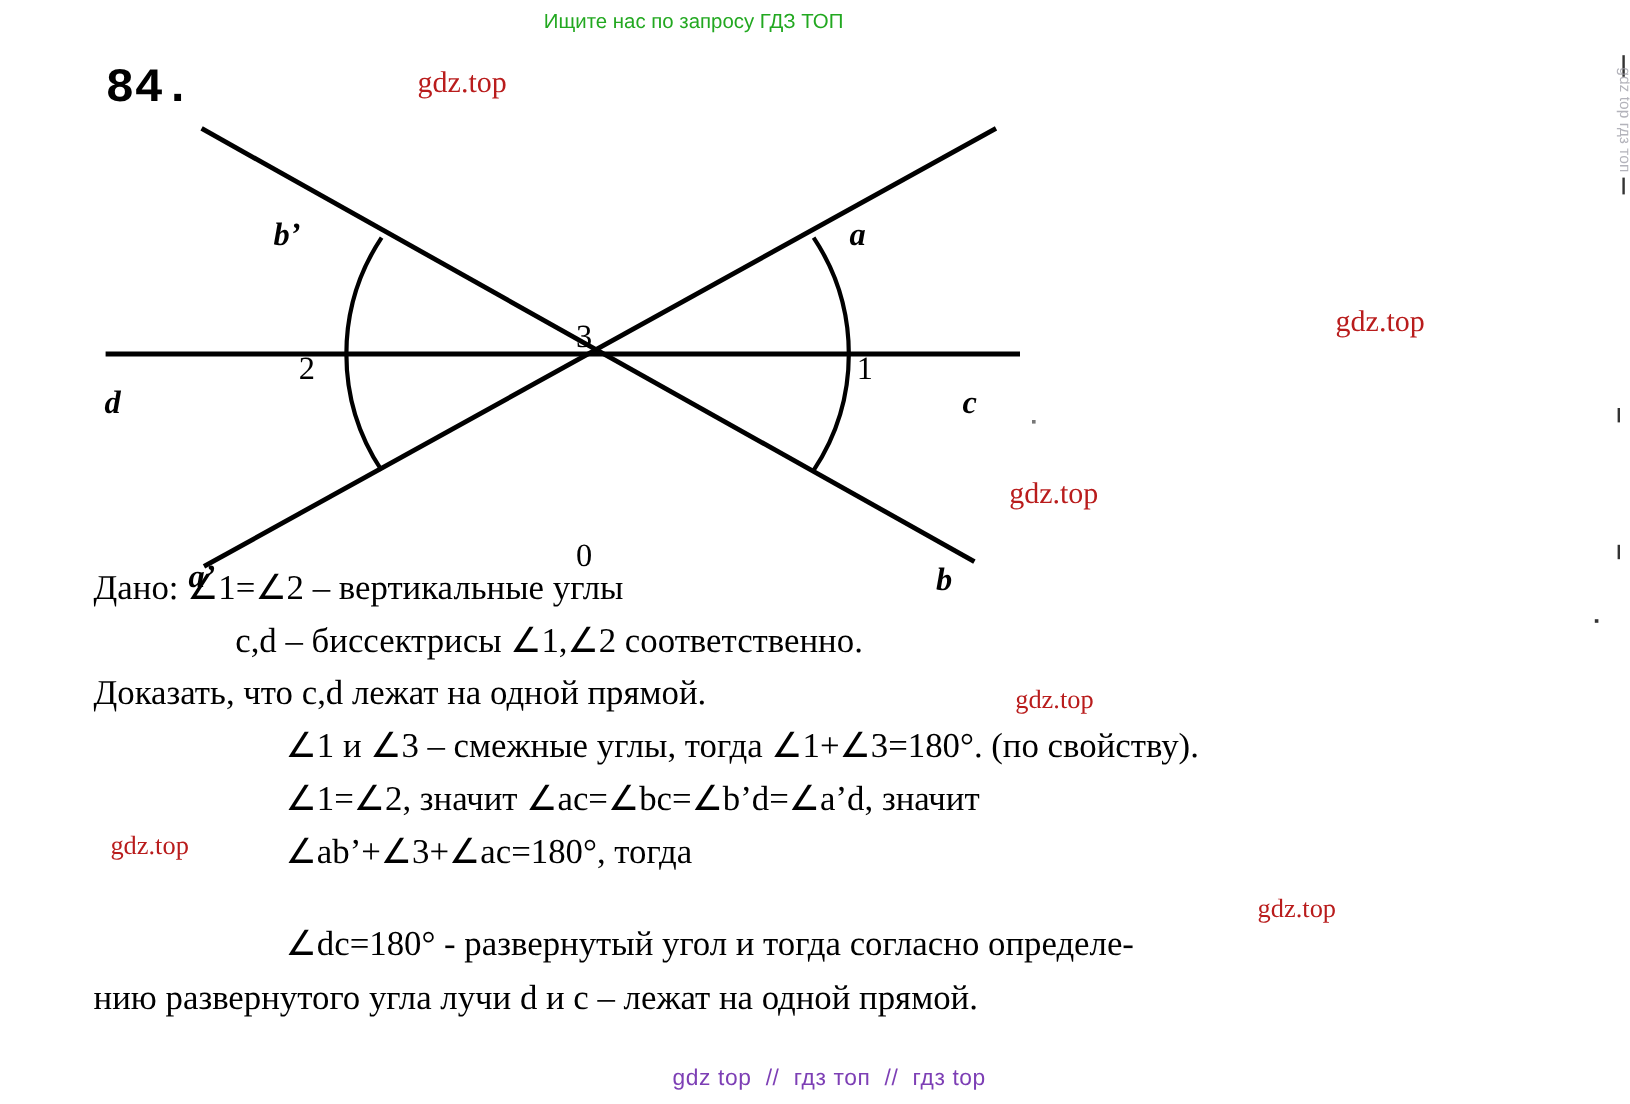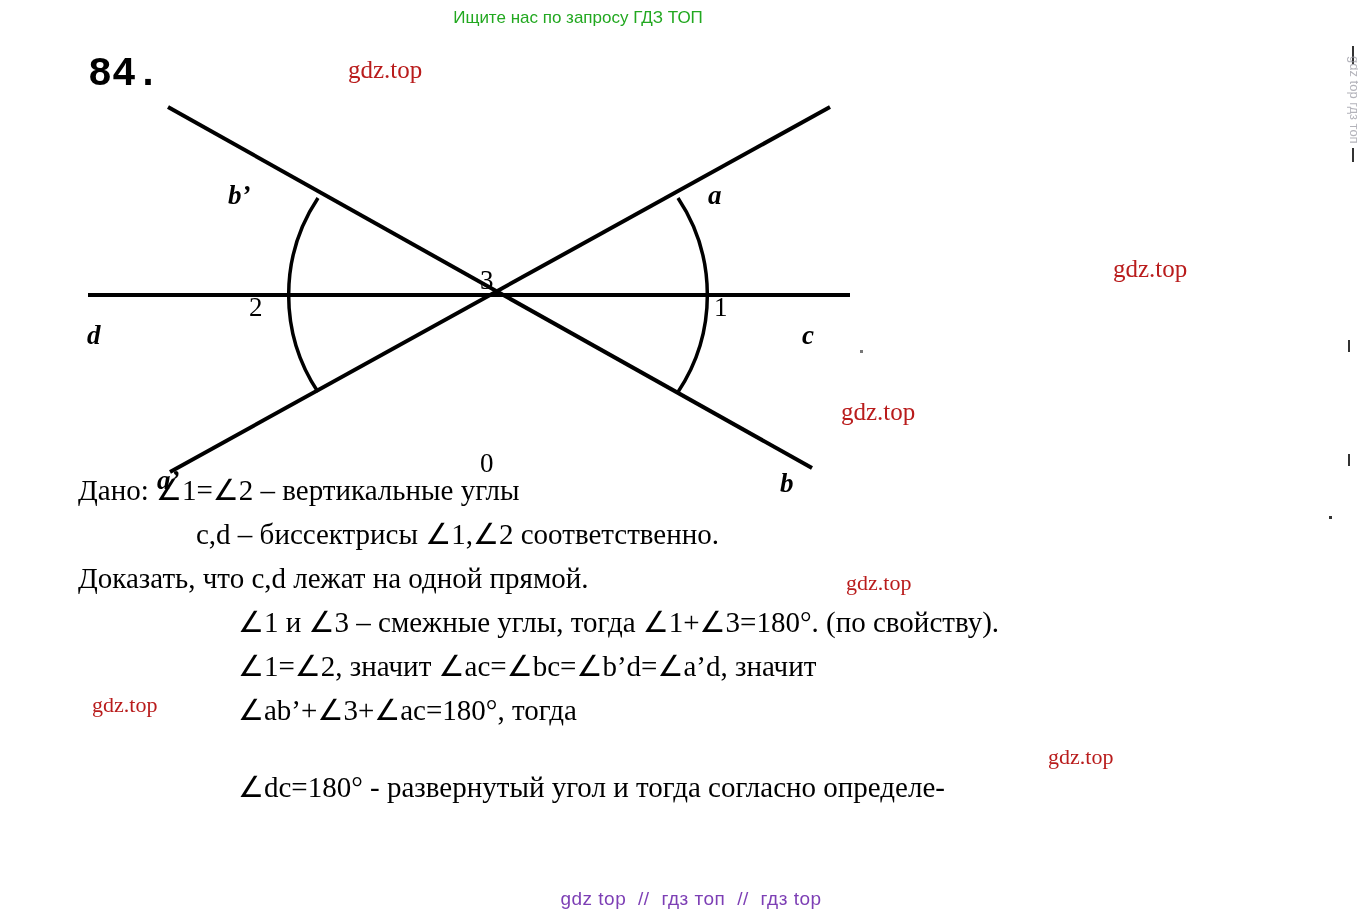--- a/index.html
+++ b/index.html
@@ -197,20 +197,21 @@
 <div class="watermark" id="wm-6">gdz.top</div>
 
 <div id="proof-text">
   <div class="line">Дано: ∠1=∠2 – вертикальные углы</div>
   <div class="line indent-1">c,d – биссектрисы ∠1,∠2 соответственно.</div>
   <div class="line">Доказать, что c,d лежат на одной прямой.</div>
   <div class="line indent-2">∠1 и ∠3 – смежные углы, тогда ∠1+∠3=180°. (по свойству).</div>
   <div class="line indent-2">∠1=∠2, значит ∠ac=∠bc=∠b’d=∠a’d, значит</div>
   <div class="line indent-2">∠ab’+∠3+∠ac=180°, тогда</div>
   <div class="just-line indent-2">∠dc=180° - развернутый угол и тогда согласно определе-</div>
+  <div class="line">нию развернутого угла лучи d и c – лежат на одной прямой.</div>
 </div>
 
 <div class="edge-mark" id="edge-1"></div>
 <div class="edge-mark" id="edge-2"></div>
 <div class="edge-mark" id="edge-3"></div>
 <div class="edge-mark" id="edge-4"></div>
 <div class="edge-mark" id="edge-5"></div>
 <div id="edge-text">gdz top гдз топ</div>
 
 <div id="bottom-strip">

